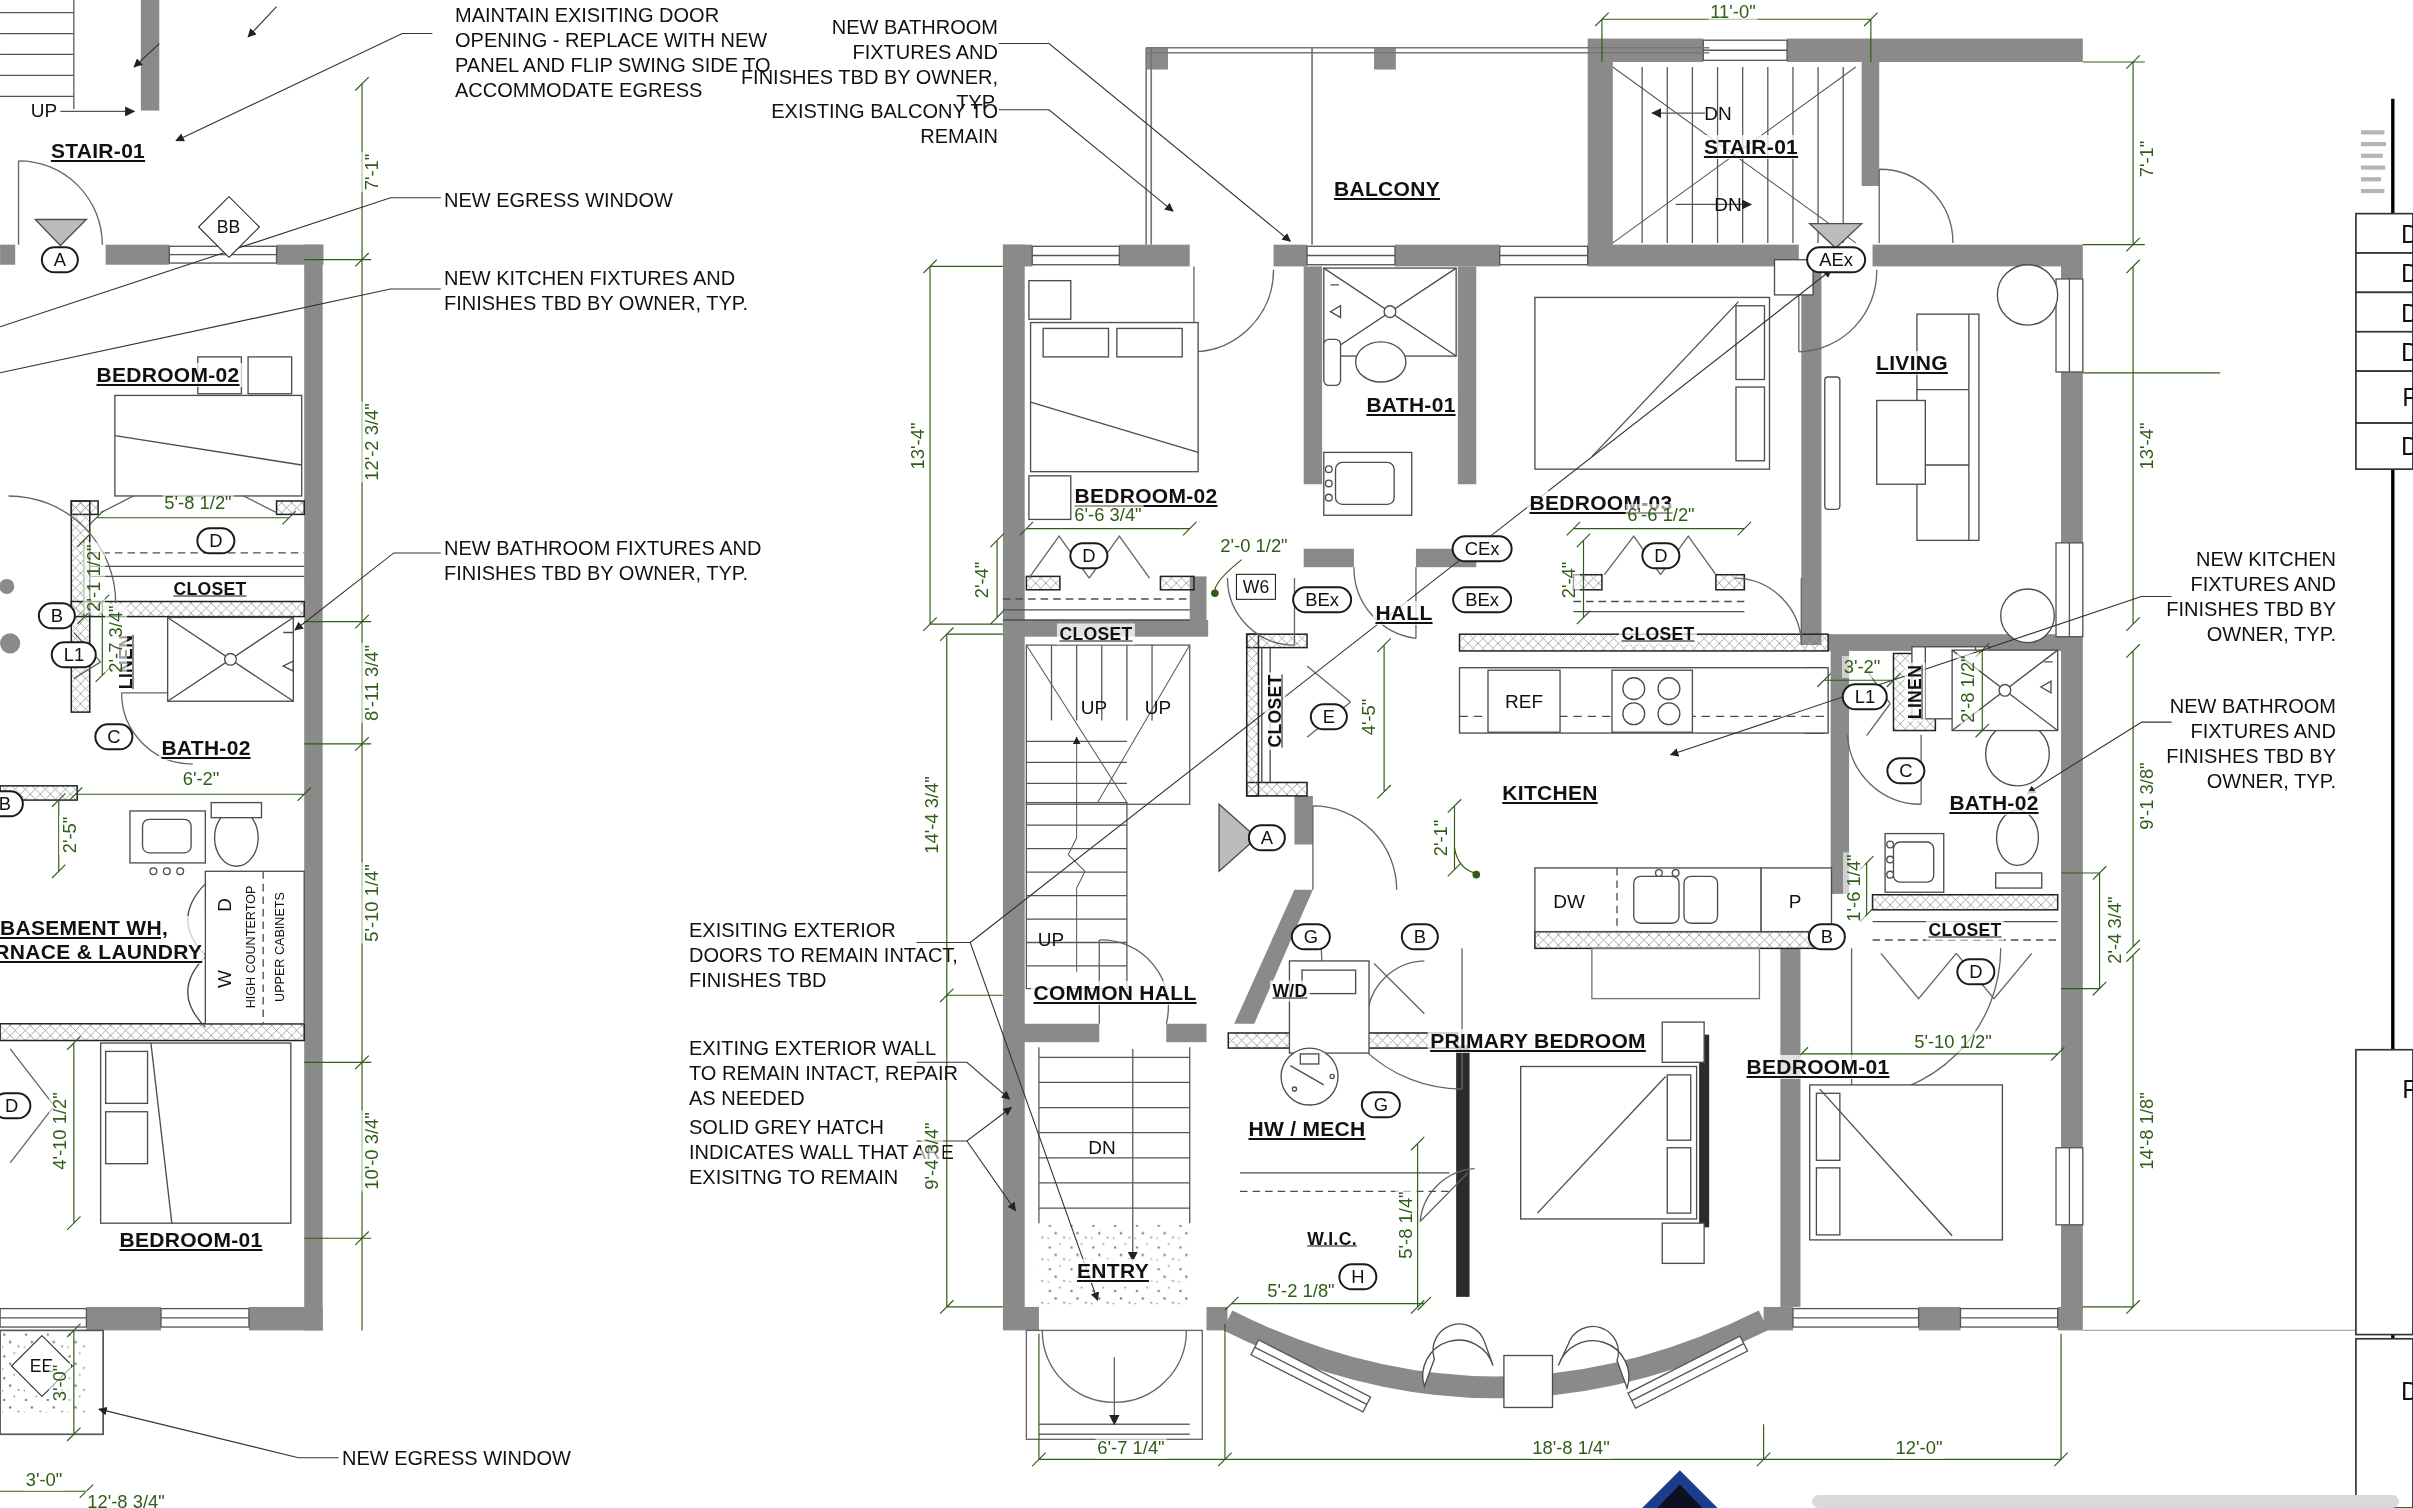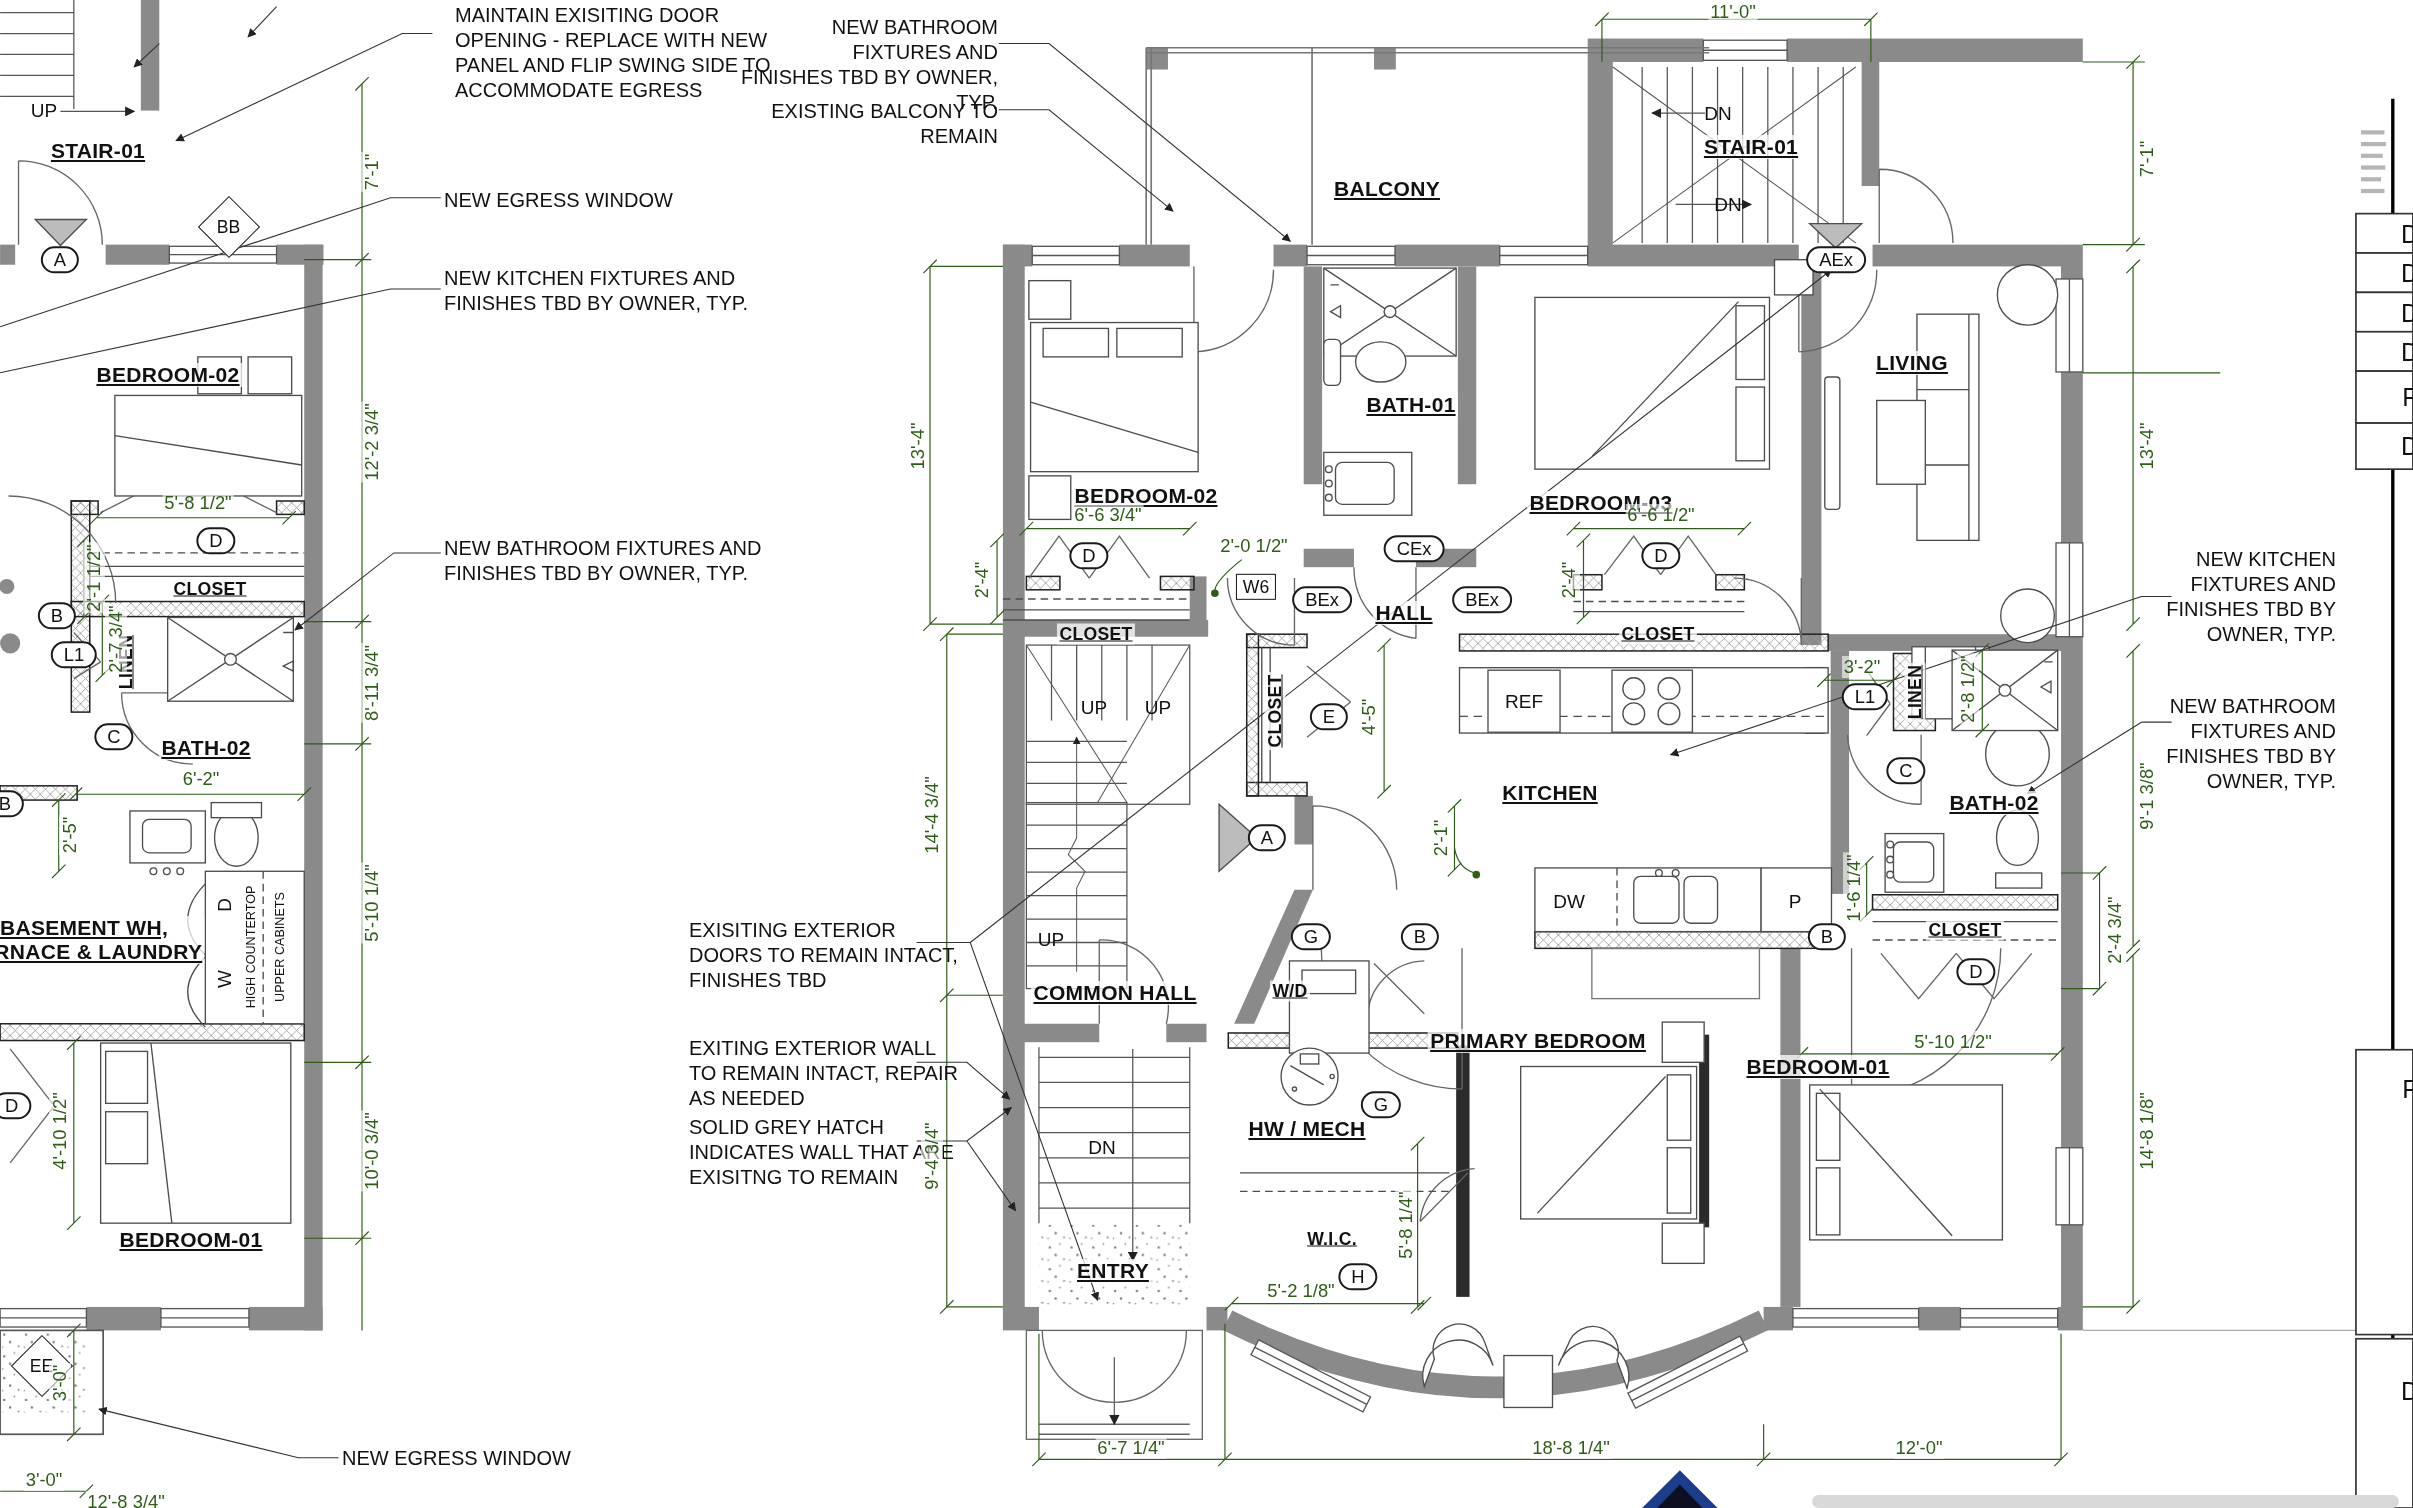--- a/index.html
+++ b/index.html
@@ -562,21 +562,21 @@
 <div class="lbl fx" style="left:1102px;top:1148px;">DN</div>
 
 <div class="mk" style="left:60px;top:260px;">A</div>
 <div class="mk" style="left:57px;top:616px;">B</div>
 <div class="mk" style="left:74px;top:655px;">L1</div>
 <div class="mk" style="left:114px;top:737px;">C</div>
 <div class="mk" style="left:5px;top:804px;">B</div>
 <div class="mk" style="left:11.7px;top:1106px;">D</div>
 <div class="mk" style="left:216px;top:541px;">D</div>
 <div class="mk" style="left:1836px;top:260px;">AEx</div>
-<div class="mk" style="left:1414px;top:549px;">CEx</div>
+<div class="mk" style="left:1482px;top:549px;">CEx</div>
 <div class="mk" style="left:1322px;top:600px;">BEx</div>
 <div class="mk" style="left:1482px;top:600px;">BEx</div>
 <div class="mk" style="left:1089px;top:556px;">D</div>
 <div class="mk" style="left:1661px;top:556px;">D</div>
 <div class="mk" style="left:1329px;top:717px;">E</div>
 <div class="mk" style="left:1267px;top:838px;">A</div>
 <div class="mk" style="left:1311px;top:937px;">G</div>
 <div class="mk" style="left:1420px;top:937px;">B</div>
 <div class="mk" style="left:1827px;top:937px;">B</div>
 <div class="mk" style="left:1865px;top:697px;">L1</div>

